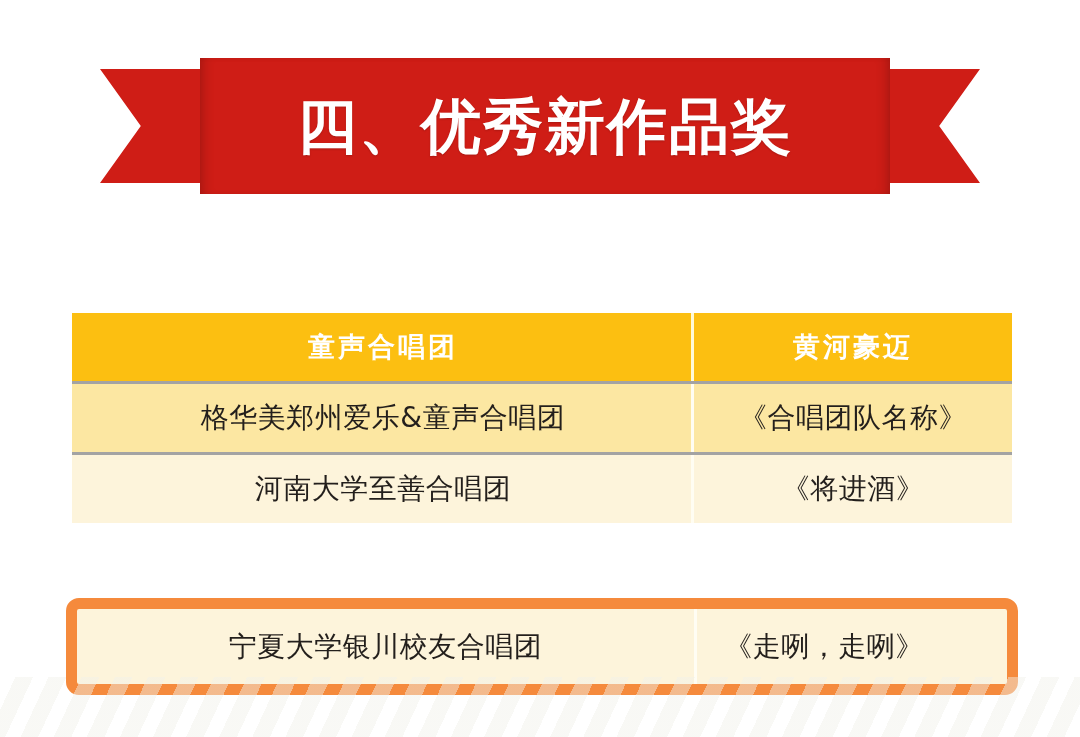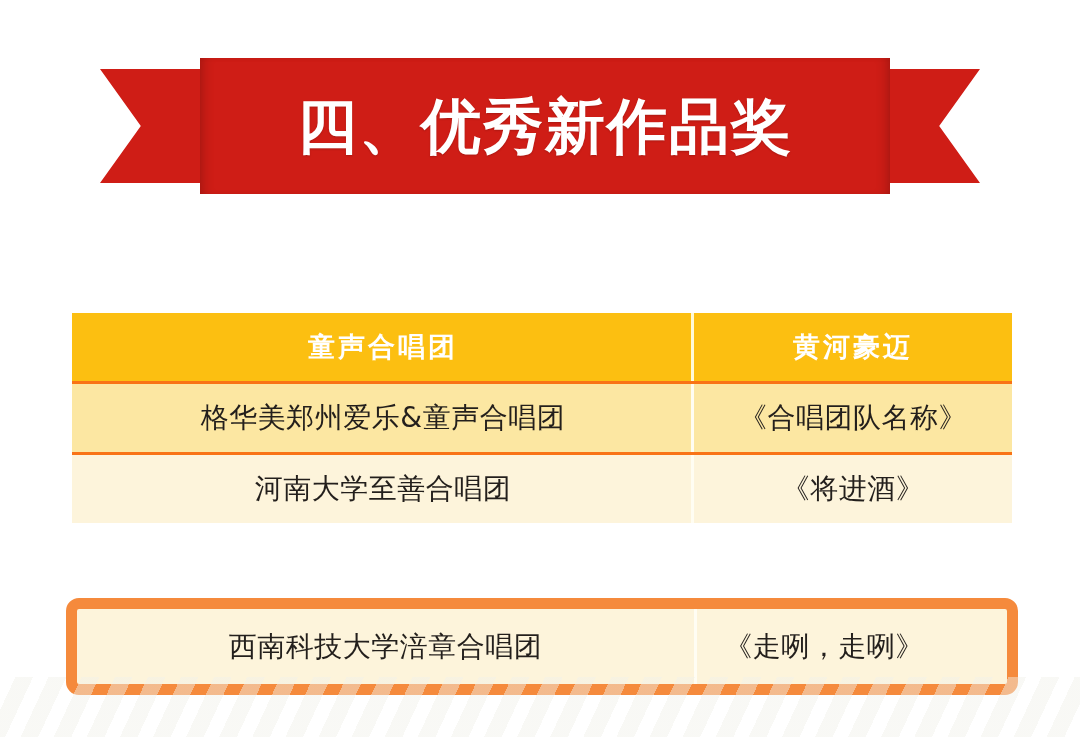--- a/index.html
+++ b/index.html
@@ -127,21 +127,21 @@
     color: #231f1c;
     letter-spacing: .5px;
     font-weight: 500;
   }
   .data-row td.col-left { box-shadow: inset -3px 0 0 #fffdf2; }
 
   .data-row.odd  td { background: #fce7a2; }
   .data-row.even td { background: #fdf4db; margin-left: 9px; }
 
   
-  .data-row td { border-top: 3px solid #f97316; }
+  .data-row td { border-top: 3px solid #a3a3a3; }
 
   
   .highlight-box {
     position: absolute;
     left: 66px;
     top: 598px;
     width: 952px;
     height: 97px;
     box-sizing: border-box;
     border: 11px solid #f58a3c;
@@ -207,19 +207,19 @@
       <td>《合唱团队名称》</td>
     </tr>
     <tr class="data-row even">
       <td class="col-left">河南大学至善合唱团</td>
       <td>《将进酒》</td>
     </tr>
   </tbody>
 </table>
 
 <div class="highlight-row-bg">
-  <div class="cell left">西南科技大学涪章合唱团</div>
+  <div class="cell left">宁夏大学银川校友合唱团</div>
   <div class="divider"></div>
   <div class="cell right">《走咧，走咧》</div>
 </div>
 <div class="highlight-box"></div>
 
 <div class="watermark"></div>
 
 </body></html>

